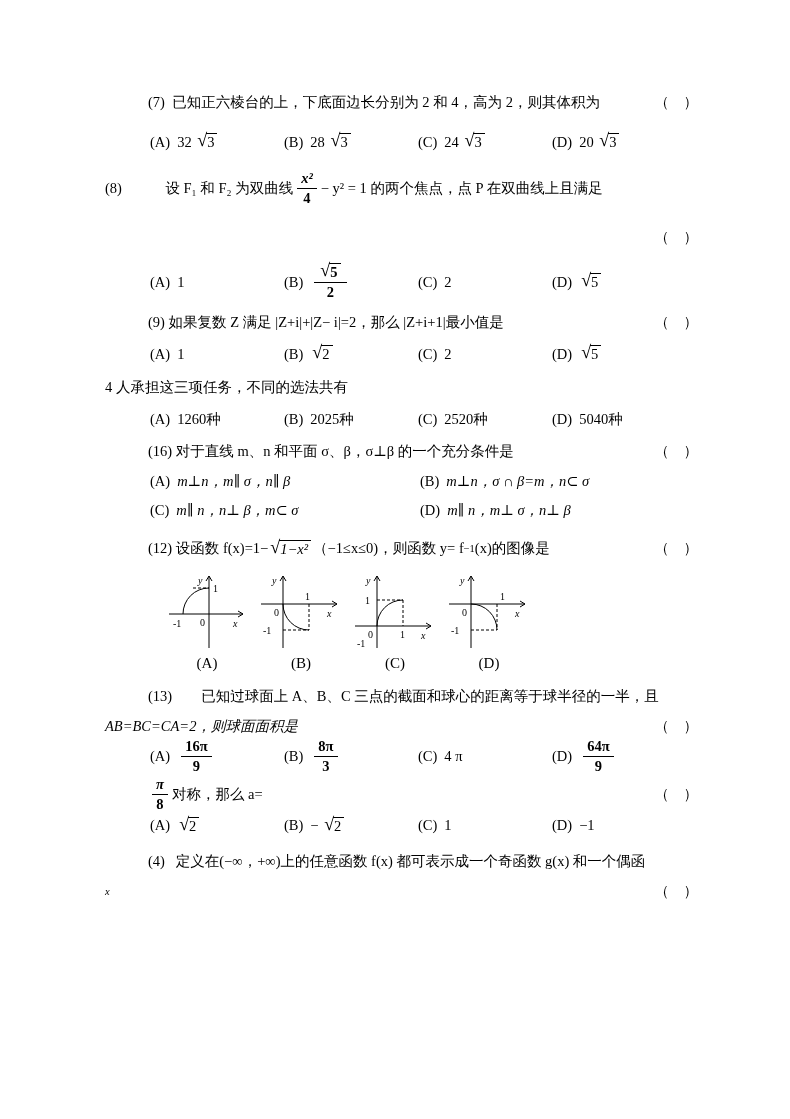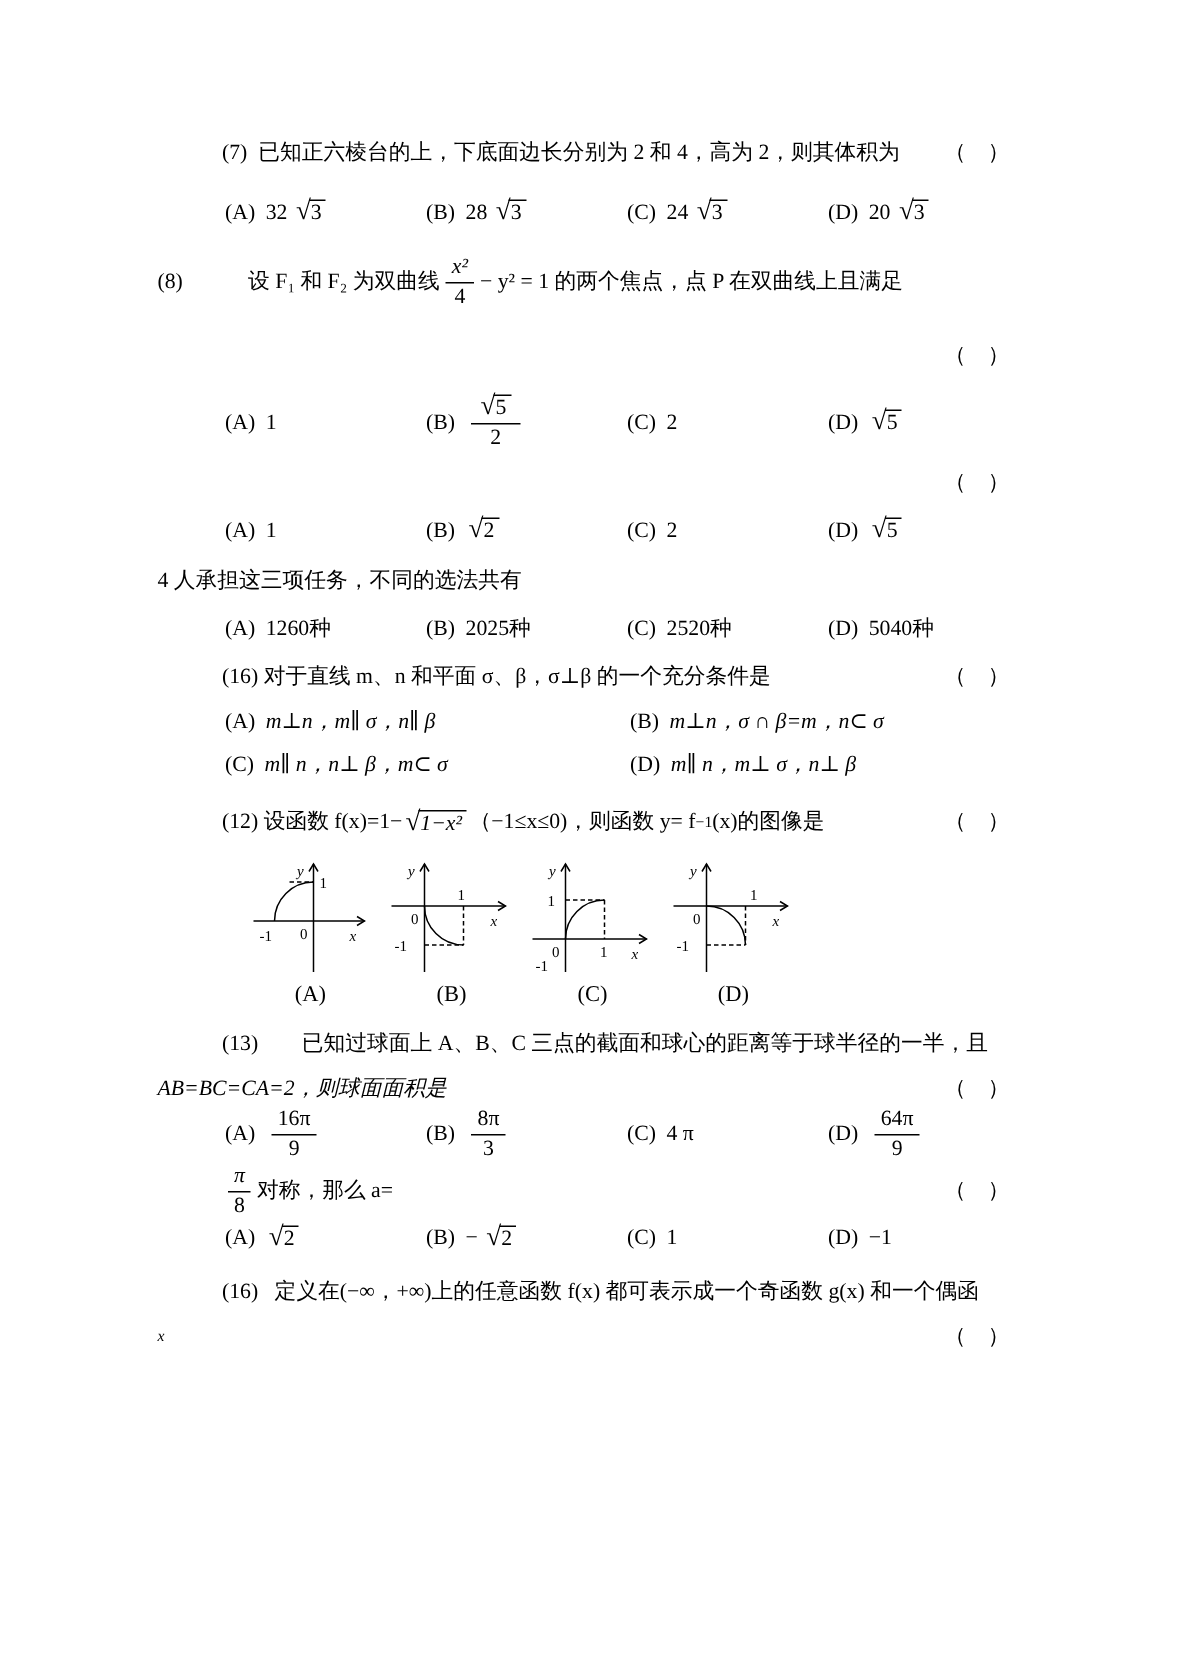--- a/index.html
+++ b/index.html
@@ -1,31 +1,31 @@
 <!DOCTYPE html>
 <html><head>
 <meta charset="utf-8">
 <style>
   * { margin:0; padding:0; box-sizing:border-box; }
   html,body { width:790px; height:1119px; background:#fff; }
   body { font-family:"Liberation Serif","DejaVu Serif",serif; color:#000; font-size:14.5px; line-height:1.5; }
-  .page { width:790px; height:1119px; padding:92px 117px 30px 105px; overflow:hidden; }
+  .page { width:790px; height:1119px; padding:92px 92px 30px 105px; overflow:hidden; }
   .row { display:flex; align-items:center; }
   .t { white-space:pre; }
   .indent { padding-left:43px; }
   .paren { margin-left:auto; }
   .opts { display:flex; align-items:center; padding-left:45px; }
   .opt { display:flex; align-items:center; }
   .w135 { width:134px; }
   .w270 { width:270px; }
   .lbl { margin-right:7px; }
   .frac { display:inline-flex; flex-direction:column; align-items:center; margin:0 4px; line-height:1.2; }
   .frac .fnum { border-bottom:1px solid #000; padding:0 4px 1px; display:inline-flex; align-items:flex-start; }
   .frac .fden { padding-top:1px; }
-  .bold { font-weight:normal; }
+  .bold { font-weight:bold; }
   .it { font-style:italic; }
   .sqrt { display:inline-flex; align-items:flex-start; margin:0 2px; }
   .sqrt .sign { line-height:1; font-size:1.25em; transform:translateY(-2px); }
   .sqrt .rad { line-height:1.2; border-top:1px solid #000; padding:0 3px 0 1px; margin-left:-1px; }
   .sup { font-size:0.72em; vertical-align:super; line-height:1; }
   
   .graphs { display:flex; gap:6px; padding-left:58px; }
   .graph { width:88px; text-align:center; }
   .graph svg { display:block; }
   .glabel { font-size:15px; margin-top:2px; }
@@ -116,20 +116,21 @@
     <span class="opt">
       <span class="t lbl">(D)</span>
       <span class="sqrt">
           <span class="sign t">√</span>
           <span class="rad t">5</span>
         </span>
     </span>
   </div>
 
   <div class="row indent mb10">
+    <span class="t">(9) 如果复数 Z 满足 |Z+i|+|Z− i|=2，那么 |Z+i+1|最小值是</span>
     <span class="t paren">（    ）</span>
   </div>
   <div class="opts mb12">
     <span class="opt w135">
       <span class="t lbl">(A)</span>
       <span class="t">1</span>
     </span>
     <span class="opt w135">
       <span class="t lbl">(B)</span>
       <span class="sqrt">
@@ -350,20 +351,20 @@
       <span class="t lbl">(C)</span>
       <span class="t">1</span>
     </span>
     <span class="opt">
       <span class="t lbl">(D)</span>
       <span class="t">−1</span>
     </span>
   </div>
 
   <div class="row indent mb8">
-    <span class="t">(16)   定义在(−∞，+∞)上的任意函数 f(x) 都可表示成一个奇函数 g(x) 和一个偶函</span>
+    <span class="t">(4)   定义在(−∞，+∞)上的任意函数 f(x) 都可表示成一个奇函数 g(x) 和一个偶函</span>
   </div>
   <div class="row">
     <span class="sup t it">x</span>
     <span class="t paren">（    ）</span>
   </div>
 
 </div>
 
 </body></html>

